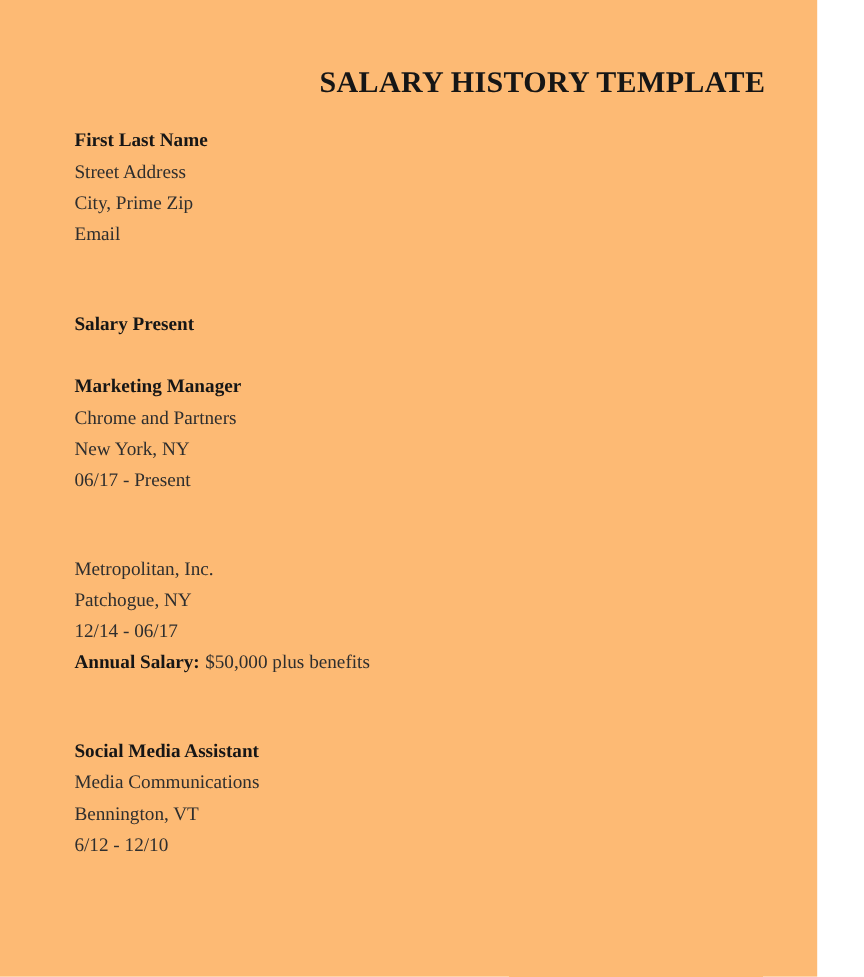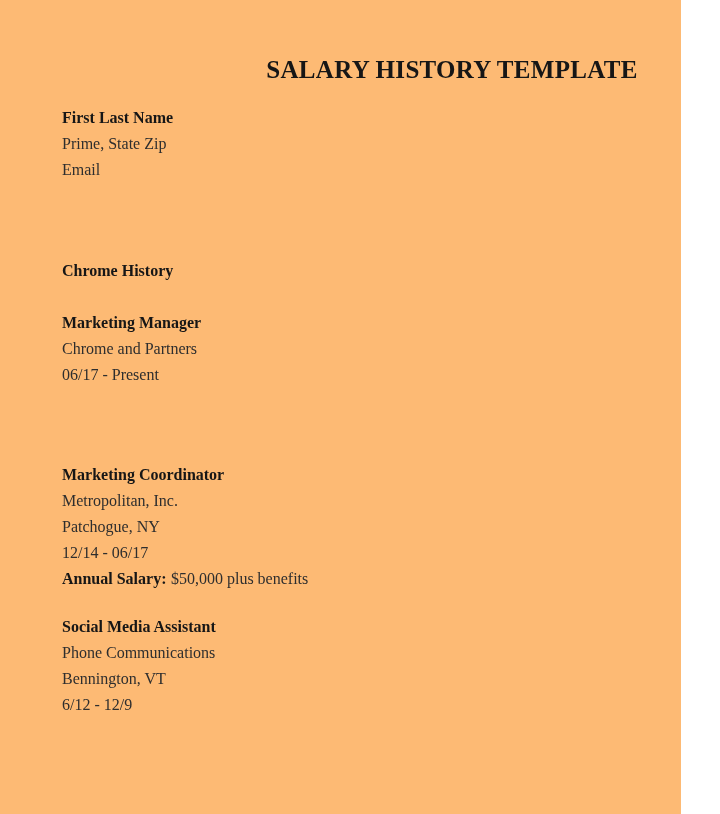--- a/index.html
+++ b/index.html
@@ -55,42 +55,43 @@
 </style>
 </head>
 <body>
 
 <div class="page">
 
   <div class="doc-title">SALARY HISTORY TEMPLATE</div>
 
   <div class="block contact-block">
     <div class="bold-line">First Last Name</div>
-    <div class="reg-line">Prime, State Zip</div>
+    <div class="reg-line">Street Address</div>
+    <div class="reg-line">City, Prime Zip</div>
     <div class="reg-line">Email</div>
   </div>
 
-  <div class="block section-heading">Chrome History</div>
+  <div class="block section-heading">Salary Present</div>
 
   <div class="block job-block-1">
     <div class="bold-line">Marketing Manager</div>
     <div class="reg-line">Chrome and Partners</div>
+    <div class="reg-line">New York, NY</div>
     <div class="reg-line">06/17 - Present</div>
   </div>
 
   <div class="block job-block-2">
-    <div class="bold-line">Marketing Coordinator</div>
     <div class="reg-line">Metropolitan, Inc.</div>
     <div class="reg-line">Patchogue, NY</div>
     <div class="reg-line">12/14 - 06/17</div>
     <div class="salary-line">
       <span class="bold-line salary-label">Annual Salary:</span><span class="reg-line salary-value">$50,000 plus benefits</span>
     </div>
   </div>
 
   <div class="block job-block-3">
     <div class="bold-line">Social Media Assistant</div>
-    <div class="reg-line">Phone Communications</div>
+    <div class="reg-line">Media Communications</div>
     <div class="reg-line">Bennington, VT</div>
-    <div class="reg-line">6/12 - 12/9</div>
+    <div class="reg-line">6/12 - 12/10</div>
   </div>
 
 </div>
 
 </body></html>

